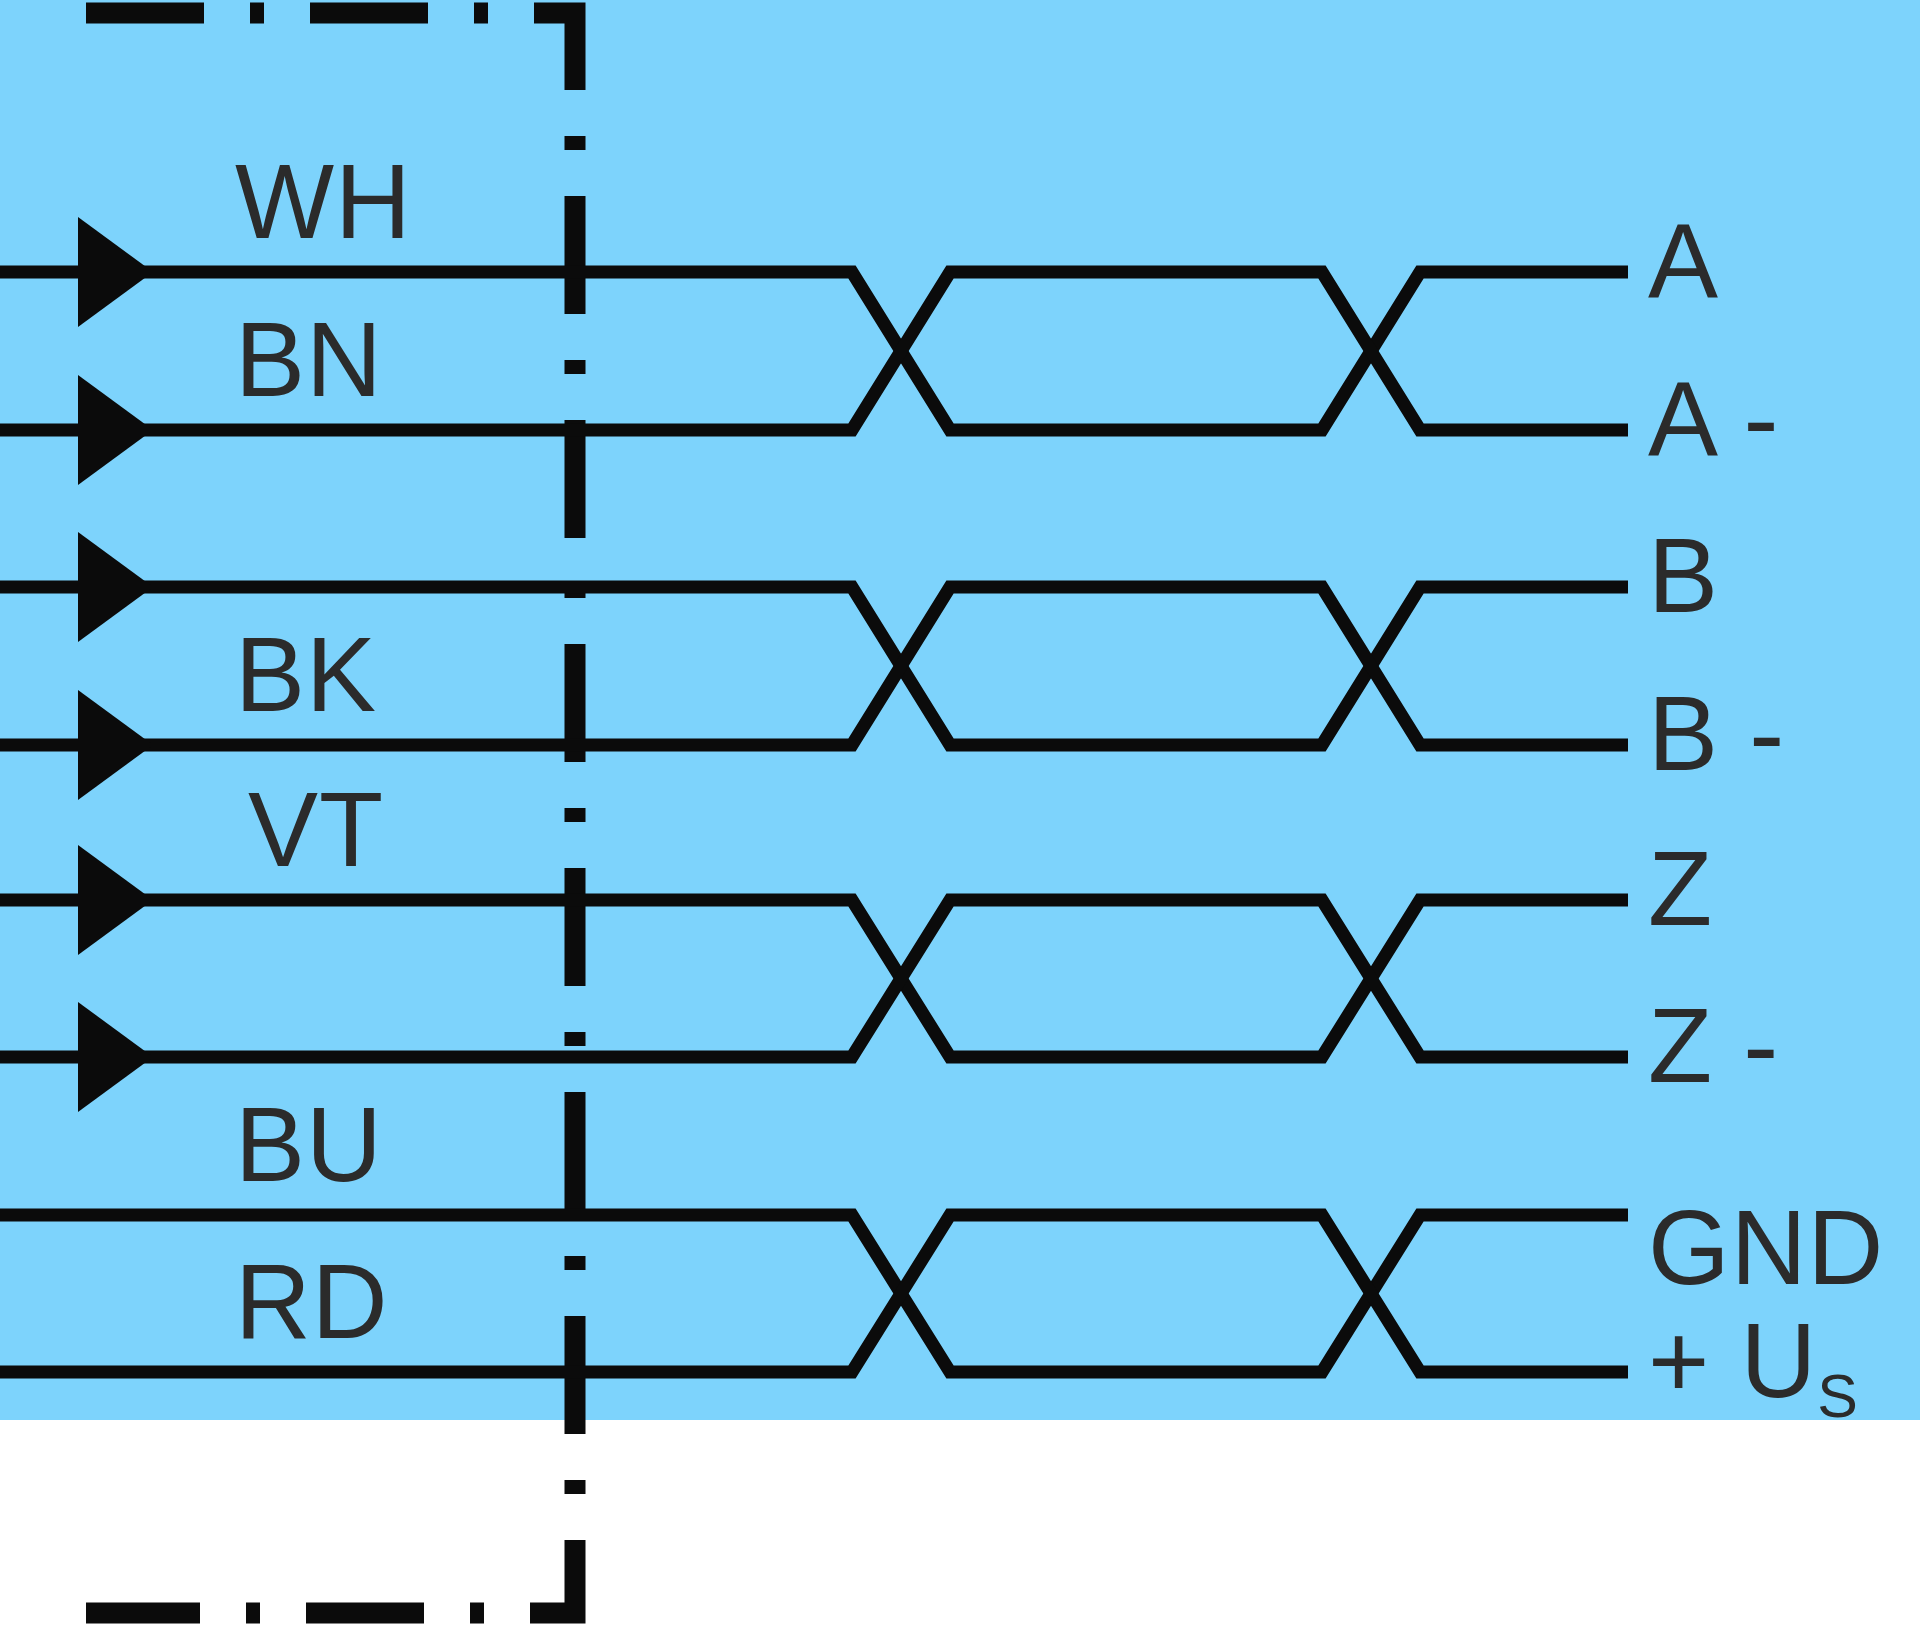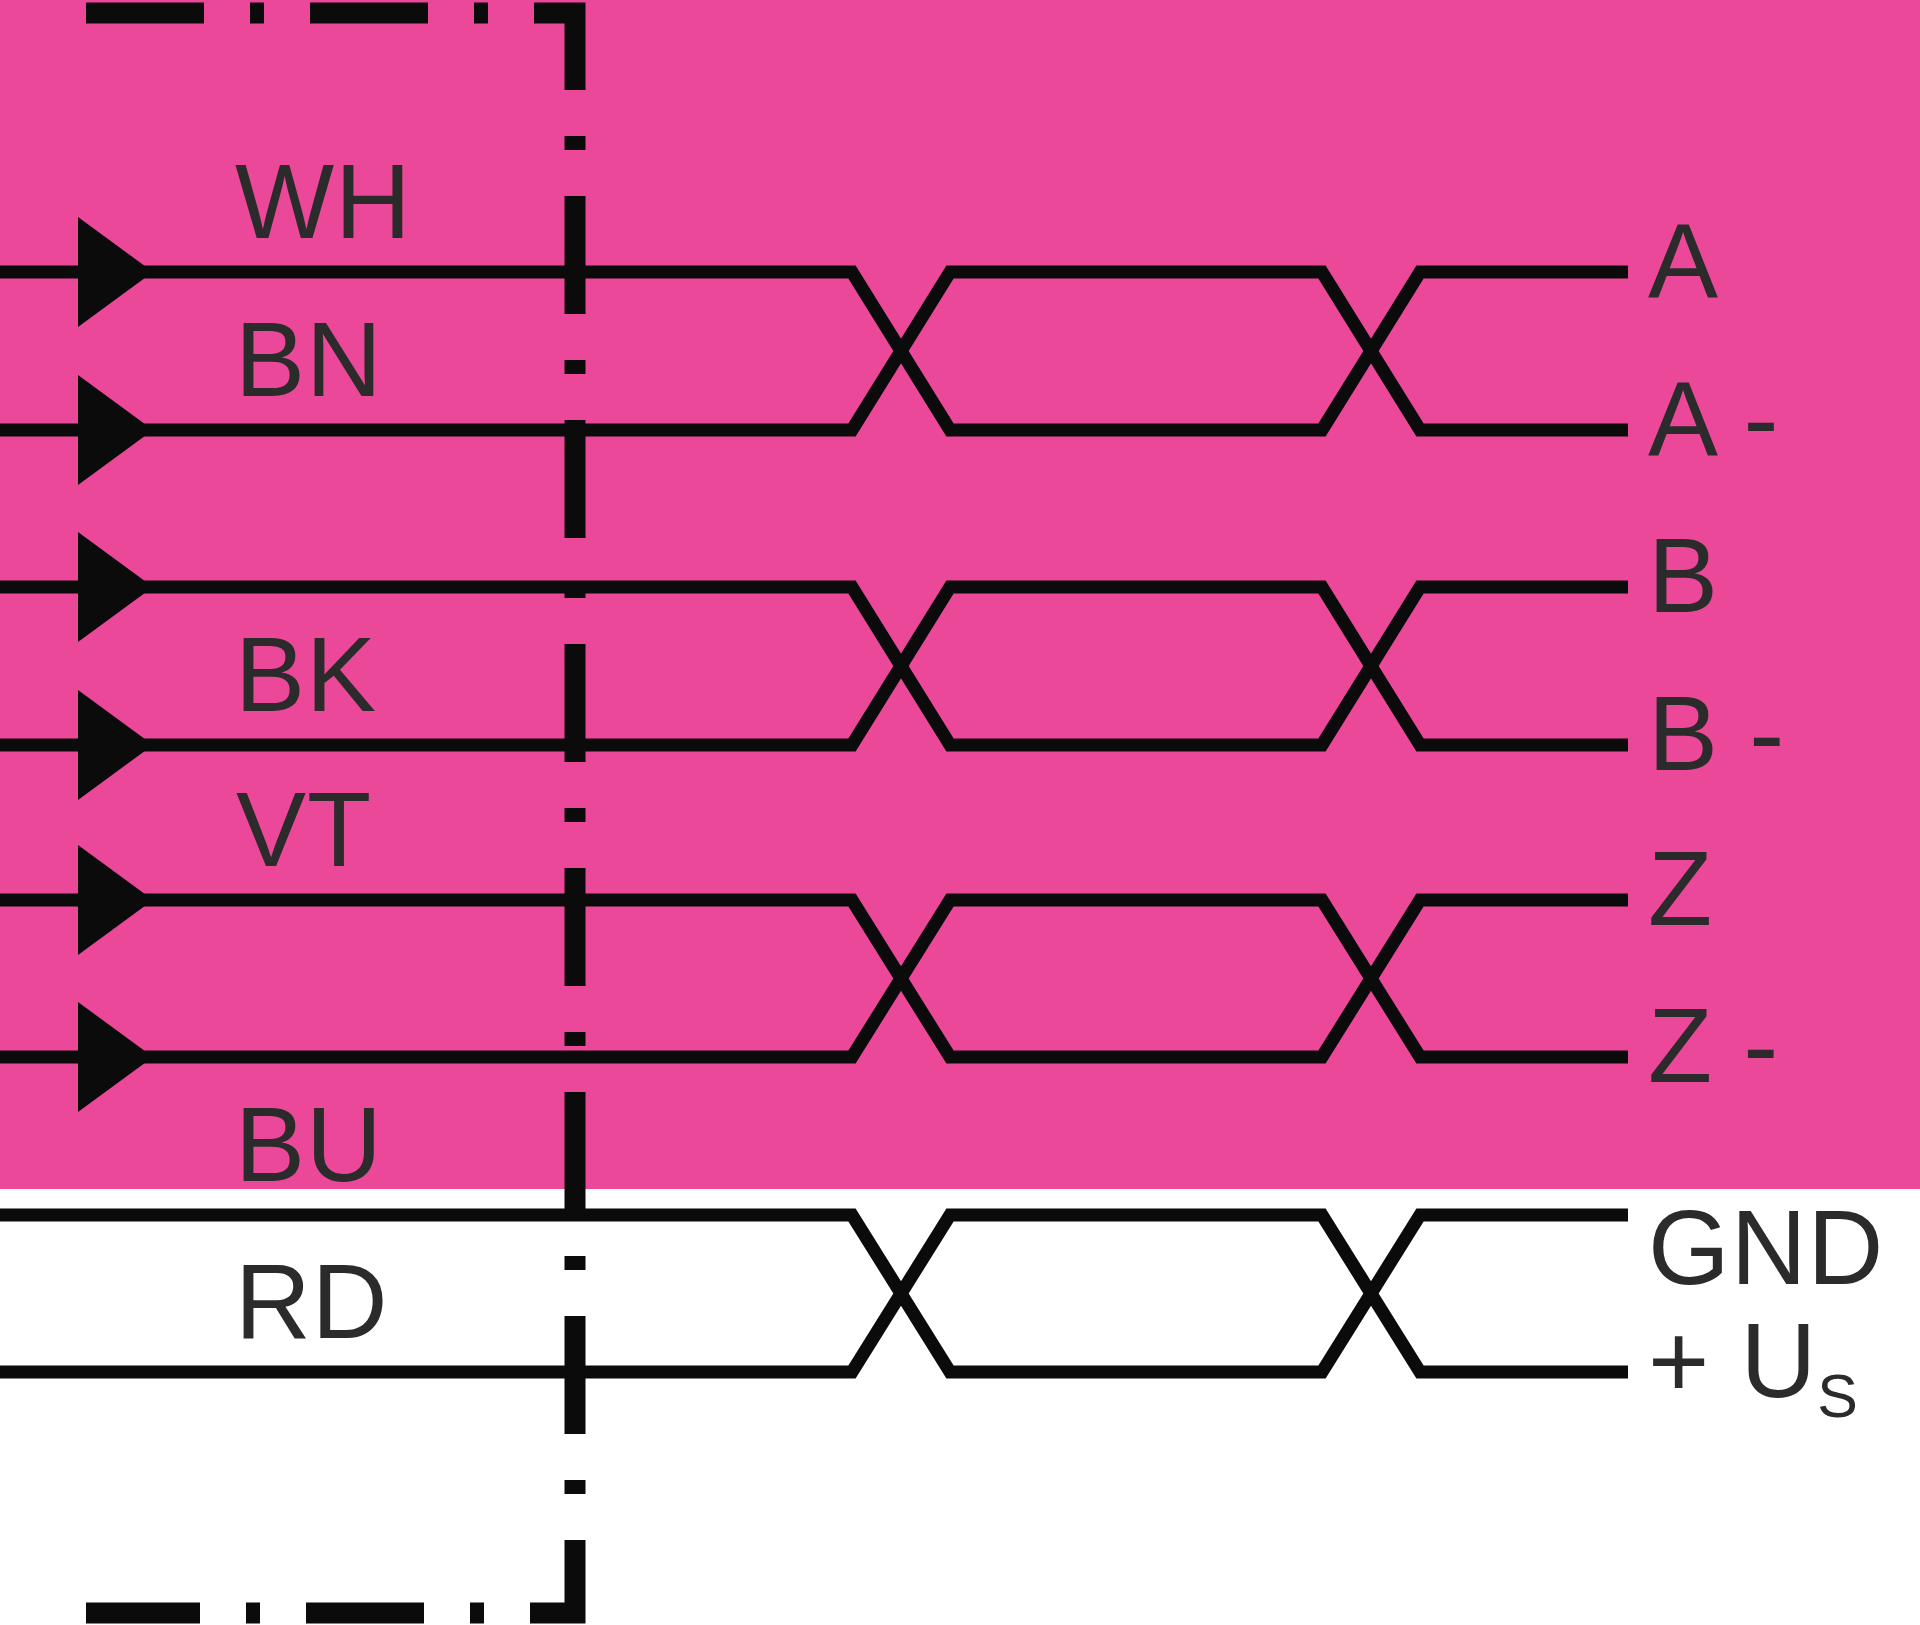--- a/index.html
+++ b/index.html
@@ -6,22 +6,22 @@
     margin: 0;
     padding: 0;
     width: 1920px;
     height: 1625px;
     background: #ffffff;
     overflow: hidden;
   }
   #stage {
     position: relative;
     width: 1920px;
-    height: 1189px;
-    background: #ec4899;
+    height: 1420px;
+    background: #7dd3fc;
     font-family: "Liberation Sans", sans-serif;
   }
   #diagram-svg {
     position: absolute;
     left: 0;
     top: 0;
   }
   .lbl {
     position: absolute;
     font-family: "Liberation Sans", sans-serif;
@@ -57,21 +57,21 @@
       <polygon points="78,375 78,485 153,430" fill="#0b0b0b"></polygon>
       <polygon points="78,532 78,642 153,587" fill="#0b0b0b"></polygon>
       <polygon points="78,690 78,800 153,745" fill="#0b0b0b"></polygon>
       <polygon points="78,845 78,955 153,900" fill="#0b0b0b"></polygon>
       <polygon points="78,1002 78,1112 153,1057" fill="#0b0b0b"></polygon>
     </svg>
 
   <div class="lbl" style="left:235px; top:149px;">WH</div>
   <div class="lbl" style="left:235px; top:307px;text-align:right;">BN</div>
   <div class="lbl" style="left:235px; top:622px;">BK</div>
-  <div class="lbl" style="left:236px; top:777px;text-align:center;">VT</div>
+  <div class="lbl" style="left:248px; top:777px;text-align:center;">VT</div>
   <div class="lbl" style="left:235px; top:1092px;">BU</div>
   <div class="lbl" style="left:235px; top:1249px;text-align:right;">RD</div>
 
   <div class="lbl" style="left:1648px; top:208px;">A</div>
   <div class="lbl" style="left:1648px; top:366px;">A -</div>
   <div class="lbl" style="left:1648px; top:523px;">B</div>
   <div class="lbl" style="left:1648px; top:681px;">B -</div>
   <div class="lbl" style="left:1648px; top:836px;">Z</div>
   <div class="lbl" style="left:1648px; top:993px;">Z -</div>
   <div class="lbl" style="left:1648px; top:1151px;margin-top:44px;">GND</div>

